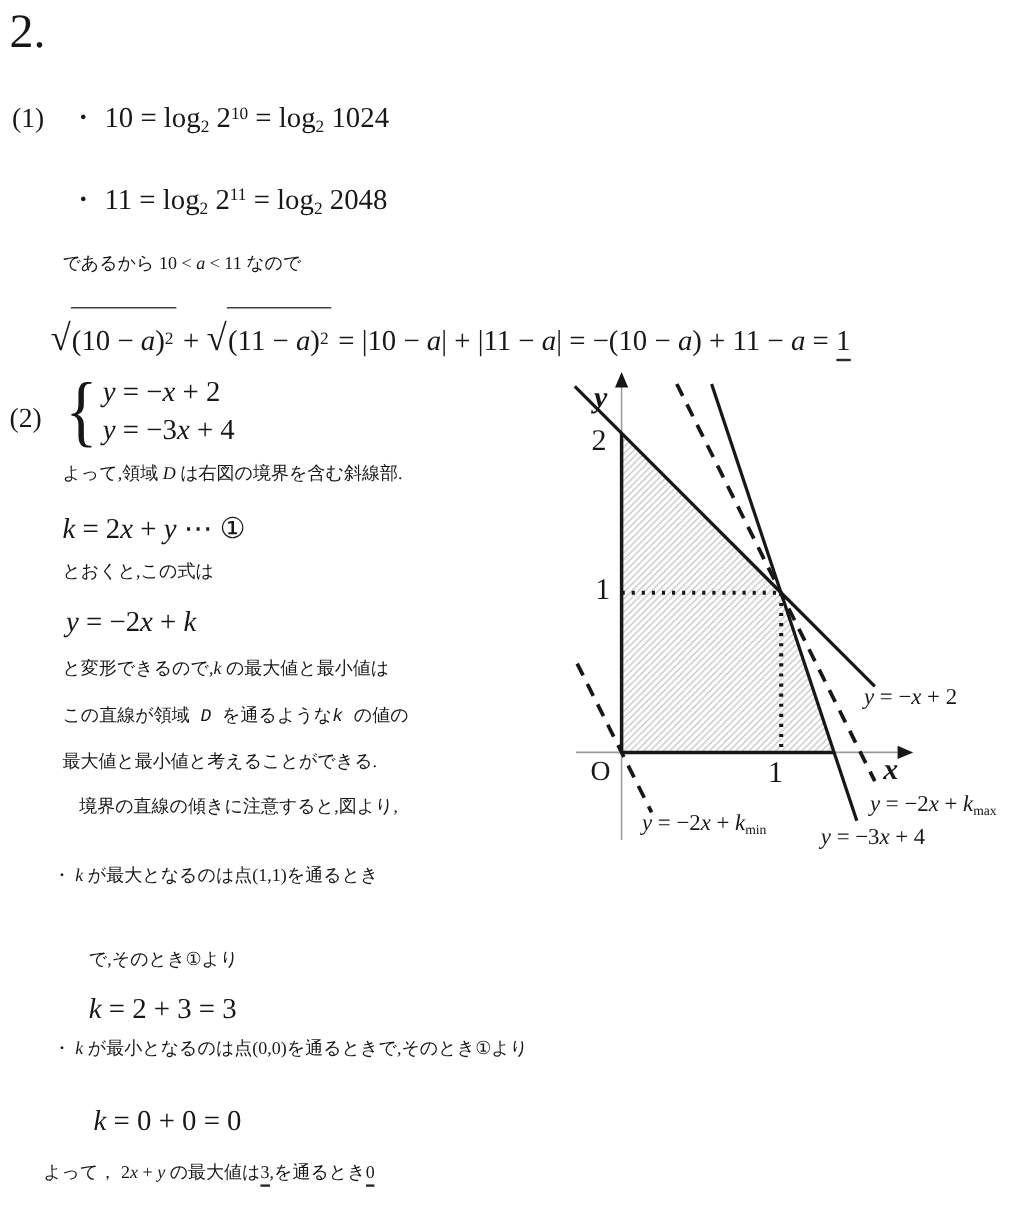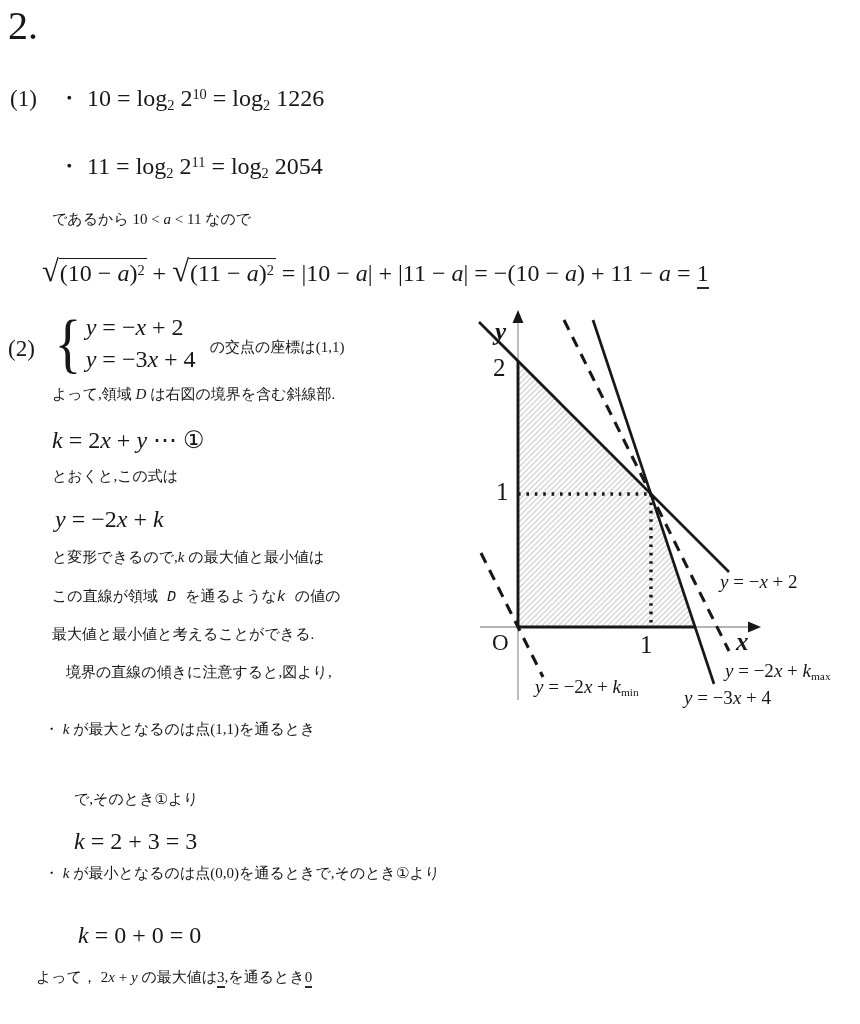--- a/index.html
+++ b/index.html
@@ -12,21 +12,21 @@
   .math { font-size:24px; }
   .jp   { font-size:15px; }
   .small{ font-size:19px; }
   
   .s-r  { }
   .s-jp { }
   .s-i  { font-style:italic; }
   .s-sub{ font-size:0.60em; vertical-align:-0.30em; }
   .s-sup{ font-size:0.60em; vertical-align:0.50em;font-family:Liberation Serif, serif; }
   .s-sqrt{ font-size:1.28em; line-height:1; }
-  .s-rad{ border-top:1.6px solid #171717; padding:2px 2px 0 1px; display:inline-block; line-height:1.05; }
+  .s-rad{ border-top:1.6px solid #171717; padding:16px 2px 0 1px; display:inline-block; line-height:1.05; }
   .s-rad .s-sup{ vertical-align:0.40em; }
   .s-u  { border-bottom:2px solid #2a2a2a; padding-bottom:1px; }
   .title { font-size:40px; }
   .plabel { font-size:23px; }
   .sys-row { display:flex; align-items:center; }
   .big-brace { font-size:66px; line-height:0.95; font-weight:400; transform:scaleX(.85); display:inline-block; margin-right:2px; }
   .sys-col { display:flex; flex-direction:column; gap:5px; }
   .sys-note { margin-left:14px; padding-top:8px; }
   .figure { position:absolute; left:455px; top:300px; width:405px; height:425px; }
   .figure svg { position:absolute; left:0; top:0; }
@@ -34,35 +34,34 @@
   .axis-letter { font-size:25px; font-style:italic; font-weight:bold; }
   .tick { font-size:25px; }
   .origin { font-size:23px; }
 </style>
 </head>
 <body>
 
 <div class="abs title" style="left:8px; top:2px;">2.</div>
 
 <div class="abs plabel" style="left:10px; top:86px;">(1)</div>
-<div class="abs math" style="left:57px; top:82px;"><span class="s-r">・ </span><span class="s-r">10 = log</span><span class="s-sub">2</span><span class="s-r"> 2</span><span class="s-sup">10</span><span class="s-r"> = log</span><span class="s-sub">2</span><span class="s-r"> 1226</span></div>
-<div class="abs math" style="left:57px; top:150px;"><span class="s-r">・ </span><span class="s-r">11 = log</span><span class="s-sub">2</span><span class="s-r"> 2</span><span class="s-sup">11</span><span class="s-r"> = log</span><span class="s-sub">2</span><span class="s-r"> 2054</span></div>
+<div class="abs math" style="left:57px; top:82px;"><span class="s-r">・ </span><span class="s-r">10 = log</span><span class="s-sub">2</span><span class="s-r"> 2</span><span class="s-sup">10</span><span class="s-r"> = log</span><span class="s-sub">2</span><span class="s-r"> 1024</span></div>
+<div class="abs math" style="left:57px; top:150px;"><span class="s-r">・ </span><span class="s-r">11 = log</span><span class="s-sub">2</span><span class="s-r"> 2</span><span class="s-sup">11</span><span class="s-r"> = log</span><span class="s-sub">2</span><span class="s-r"> 2048</span></div>
 <div class="abs jp" style="left:52px; top:210px;"><span class="s-jp">であるから </span><span class="s-r">10 &lt; </span><span class="s-i">a</span><span class="s-r"> &lt; 11</span><span class="s-jp"> なので</span></div>
 <div class="abs math" style="left:42px; top:256px;"><span class="s-sqrt">√</span><span class="s-rad"><span class="s-r">(10 − </span><span class="s-i">a</span><span class="s-r">)</span><span class="s-sup">2</span></span><span class="s-r"> + </span><span class="s-sqrt">√</span><span class="s-rad"><span class="s-r">(11 − </span><span class="s-i">a</span><span class="s-r">)</span><span class="s-sup">2</span></span><span class="s-r"> = |10 − </span><span class="s-i">a</span><span class="s-r">| + |11 − </span><span class="s-i">a</span><span class="s-r">| = −(10 − </span><span class="s-i">a</span><span class="s-r">) + 11 − </span><span class="s-i">a</span><span class="s-r"> = </span><span class="s-u">1</span></div>
 
 <div class="abs plabel" style="left:8px; top:336px;">(2)</div>
 
 <div class="abs" style="left:52px; top:312px;">
   <div class="sys-row">
     <span class="big-brace">{</span>
     <span class="sys-col">
       <span class="math"><span class="s-i">y</span><span class="s-r"> = −</span><span class="s-i">x</span><span class="s-r"> + 2</span></span>
       <span class="math"><span class="s-i">y</span><span class="s-r"> = −3</span><span class="s-i">x</span><span class="s-r"> + 4</span></span>
     </span>
-    <span class="jp sys-note"><span class="s-jp">の交点の座標は</span><span class="s-r">(1,1)</span></span>
   </div>
 </div>
 
 <div class="abs jp" style="left:52px; top:385px;"><span class="s-jp">よって,領域</span><span class="s-i"> D </span><span class="s-jp">は右図の境界を含む斜線部.</span></div>
 <div class="abs math" style="left:52px; top:426px;"><span class="s-i">k</span><span class="s-r"> = 2</span><span class="s-i">x</span><span class="s-r"> + </span><span class="s-i">y</span><span class="s-r">  ⋯ ①</span></div>
 <div class="abs jp" style="left:52px; top:467px;"><span class="s-jp">とおくと,この式は</span></div>
 <div class="abs math" style="left:55px; top:506px;"><span class="s-i">y</span><span class="s-r"> = −2</span><span class="s-i">x</span><span class="s-r"> + </span><span class="s-i">k</span></div>
 <div class="abs jp" style="left:52px; top:548px;"><span class="s-jp">と変形できるので,</span><span class="s-i">k </span><span class="s-jp">の最大値と最小値は</span></div>
 <div class="abs jp" style="left:52px; top:587px;font-family:Liberation Mono, monospace;"><span class="s-jp">この直線が領域</span><span class="s-i"> D </span><span class="s-jp">を通るような</span><span class="s-i">k </span><span class="s-jp">の値の</span></div>
 <div class="abs jp" style="left:52px; top:625px;"><span class="s-jp">最大値と最小値と考えることができる.</span></div>

